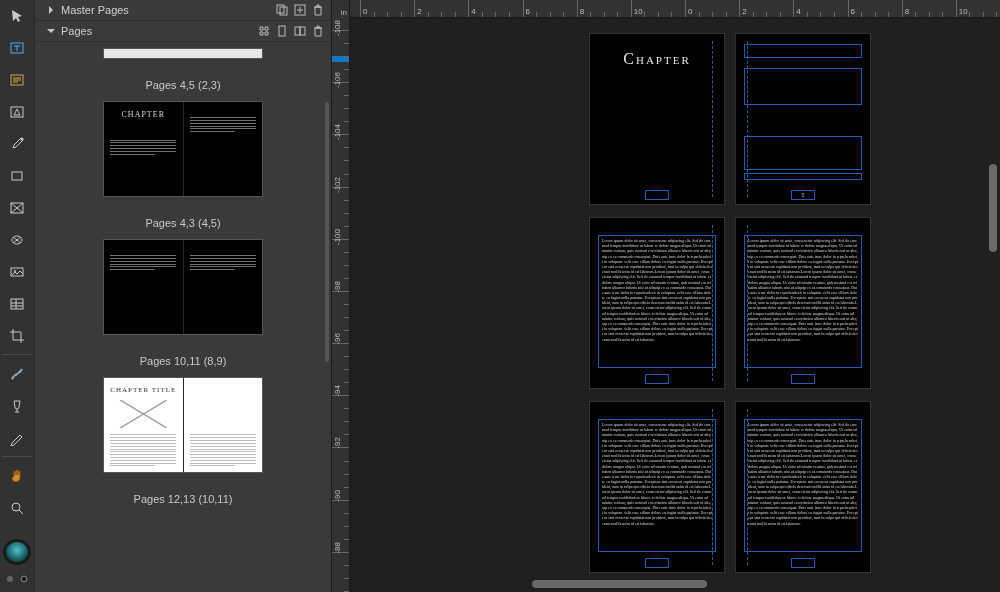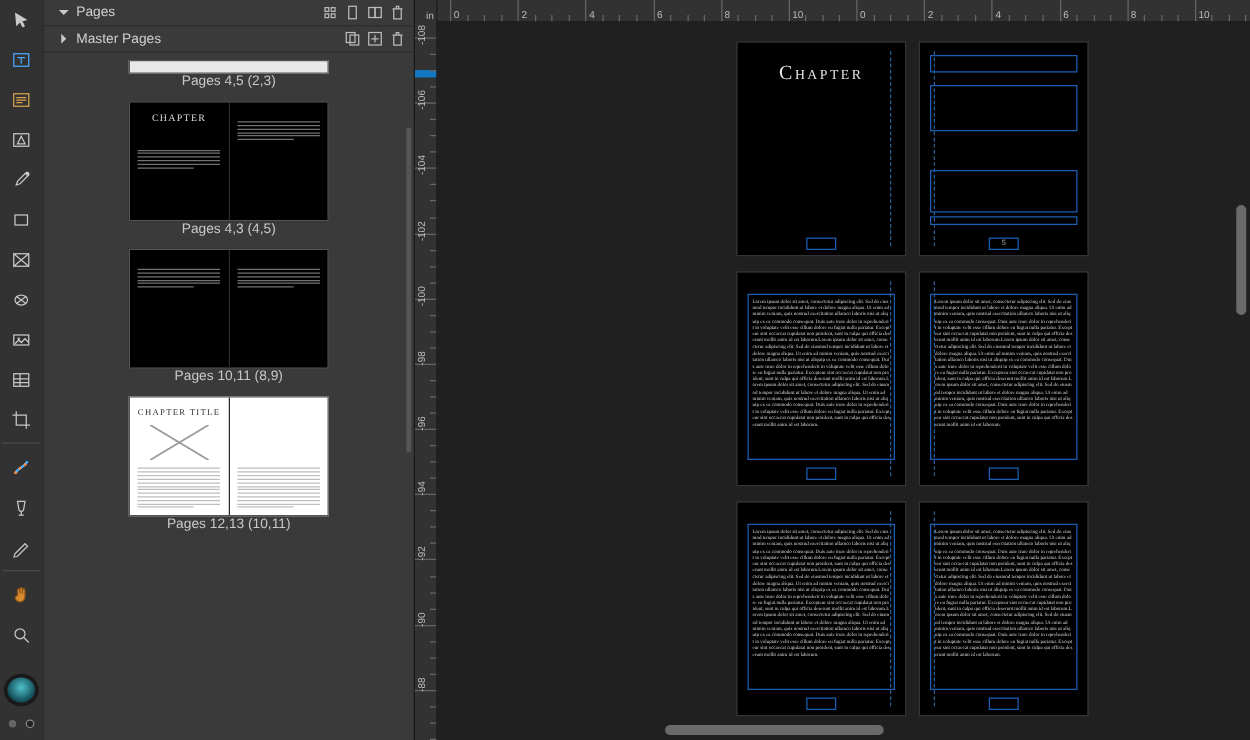--- a/index.html
+++ b/index.html
@@ -92,21 +92,21 @@
     border:1px solid #555;
   } 
   .thumb-box.full {
     width:160px; height:96px; background:var(--page-black);
     display:flex;
     border:1px solid #555;
   }
   .thumb-box.white { background:#fff; }
   .thumb-page { flex:1; position:relative; }
   .thumb-page + .thumb-page { border-left:1px solid #2a2a2a; }
-  .thumb-label { margin-top:0; color:#c8c8c8; font-size:11px;}
+  .thumb-label { margin-top:20px; color:#c8c8c8; font-size:11px;}
   .thumb-item.selected .thumb-box.full {
     outline:2px solid var(--selected); outline-offset:1px;
   }
   .thumb-item.selected .thumb-label {
     background:#6b8ca8; color:#fff; padding:1px 6px; border-radius:2px;
   }
   .thumb-text-line {
     position:absolute; left:8%; right:8%; height:1px;
     background:#cfcfcf; opacity:.55;
   }
@@ -317,70 +317,70 @@
   <div class="tool-color"></div>
   <div class="tool-switch">
     <svg width="22" height="10" viewBox="0 0 22 10">
         <circle cx="4" cy="5" r="3" fill="#666"></circle>
         <circle cx="18" cy="5" r="3" fill="#222" stroke="#888"></circle>
       </svg>
   </div>
 </div>
 
 <div class="pages-panel">
-
-  <div class="panel-header">
-    <span class="chev">
-      <svg width="8" height="8" viewBox="0 0 8 8">
-          <path d="M0 2l4 4 4-4z" fill="#c8c8c8"></path>
-        </svg>
-    </span>
-    <span class="title">Pages</span>
-    <span class="hdr-spacer"></span>
-    <span class="hdr-icon">
-        <svg width="12" height="12" viewBox="0 0 12 12">
-          <path d="M2 2h3v3H2zM7 2h3v3H7zM2 7h3v3H2zM7 7h3v3H7z" fill="none" stroke="#bbb"></path>
-        </svg>
-      </span>
-    <span class="hdr-icon">
-        <svg width="12" height="12" viewBox="0 0 12 12">
-          <rect x="3" y="1" width="6" height="10" fill="none" stroke="#bbb"></rect>
-        </svg>
-      </span>
-    <span class="hdr-icon">
-        <svg width="12" height="12" viewBox="0 0 12 12">
-          <rect x="1" y="2" width="5" height="8" fill="none" stroke="#bbb"></rect>
-          <rect x="6" y="2" width="5" height="8" fill="none" stroke="#bbb"></rect>
-        </svg>
-      </span>
-    <span class="hdr-icon">
-        <svg width="12" height="12" viewBox="0 0 12 12">
-          <path d="M3 3h6v8H3zM2 3h8M5 1h2v2H5z" fill="none" stroke="#bbb"></path>
-        </svg>
-      </span>
-  </div>
 
   <div class="panel-header">
     <span class="chev">
       <svg width="8" height="8" viewBox="0 0 8 8">
           <path d="M2 0l4 4-4 4z" fill="#c8c8c8"></path>
         </svg>
     </span>
     <span class="title">Master Pages</span>
     <span class="hdr-spacer"></span>
     <span class="hdr-icon">
         <svg width="12" height="12" viewBox="0 0 12 12">
           <rect x="1" y="1" width="7" height="8" fill="none" stroke="#bbb"></rect>
           <rect x="4" y="3" width="7" height="8" fill="none" stroke="#bbb"></rect>
         </svg>
       </span>
     <span class="hdr-icon">
         <svg width="12" height="12" viewBox="0 0 12 12">
           <rect x="1" y="1" width="10" height="10" fill="none" stroke="#bbb"></rect>
           <path d="M6 3v6M3 6h6" stroke="#bbb"></path>
+        </svg>
+      </span>
+    <span class="hdr-icon">
+        <svg width="12" height="12" viewBox="0 0 12 12">
+          <path d="M3 3h6v8H3zM2 3h8M5 1h2v2H5z" fill="none" stroke="#bbb"></path>
+        </svg>
+      </span>
+  </div>
+
+  <div class="panel-header">
+    <span class="chev">
+      <svg width="8" height="8" viewBox="0 0 8 8">
+          <path d="M0 2l4 4 4-4z" fill="#c8c8c8"></path>
+        </svg>
+    </span>
+    <span class="title">Pages</span>
+    <span class="hdr-spacer"></span>
+    <span class="hdr-icon">
+        <svg width="12" height="12" viewBox="0 0 12 12">
+          <path d="M2 2h3v3H2zM7 2h3v3H7zM2 7h3v3H2zM7 7h3v3H7z" fill="none" stroke="#bbb"></path>
+        </svg>
+      </span>
+    <span class="hdr-icon">
+        <svg width="12" height="12" viewBox="0 0 12 12">
+          <rect x="3" y="1" width="6" height="10" fill="none" stroke="#bbb"></rect>
+        </svg>
+      </span>
+    <span class="hdr-icon">
+        <svg width="12" height="12" viewBox="0 0 12 12">
+          <rect x="1" y="2" width="5" height="8" fill="none" stroke="#bbb"></rect>
+          <rect x="6" y="2" width="5" height="8" fill="none" stroke="#bbb"></rect>
         </svg>
       </span>
     <span class="hdr-icon">
         <svg width="12" height="12" viewBox="0 0 12 12">
           <path d="M3 3h6v8H3zM2 3h8M5 1h2v2H5z" fill="none" stroke="#bbb"></path>
         </svg>
       </span>
   </div>
 
   <div class="panel-body">

